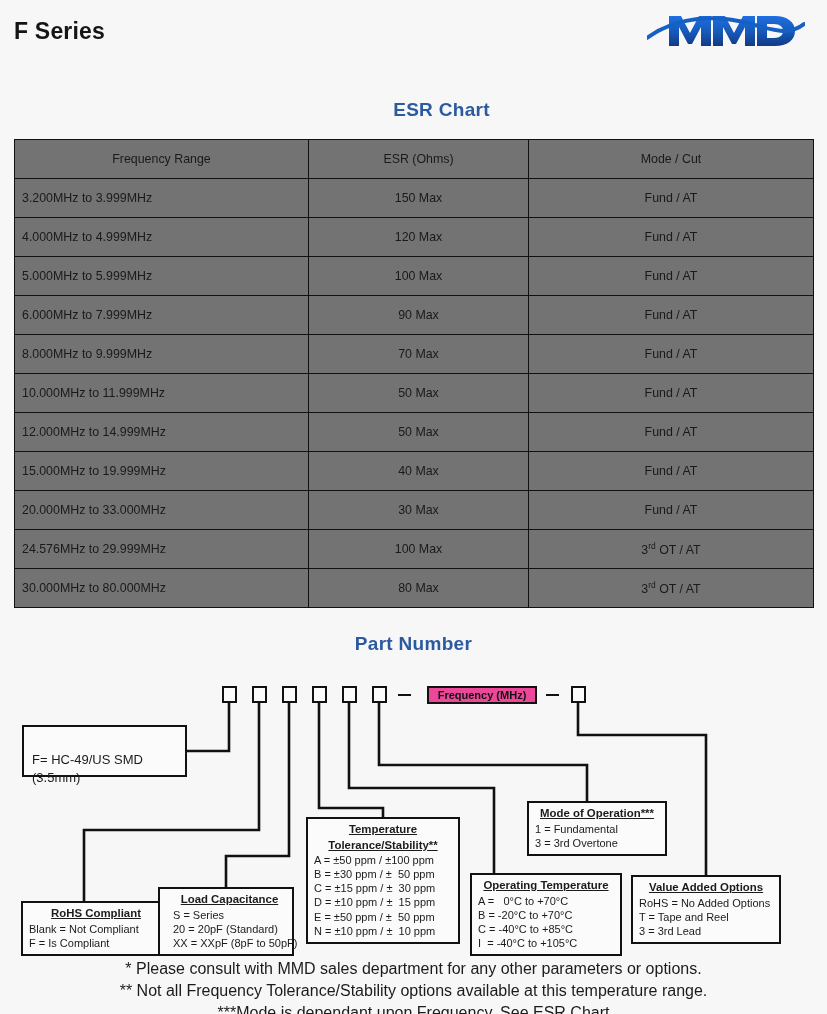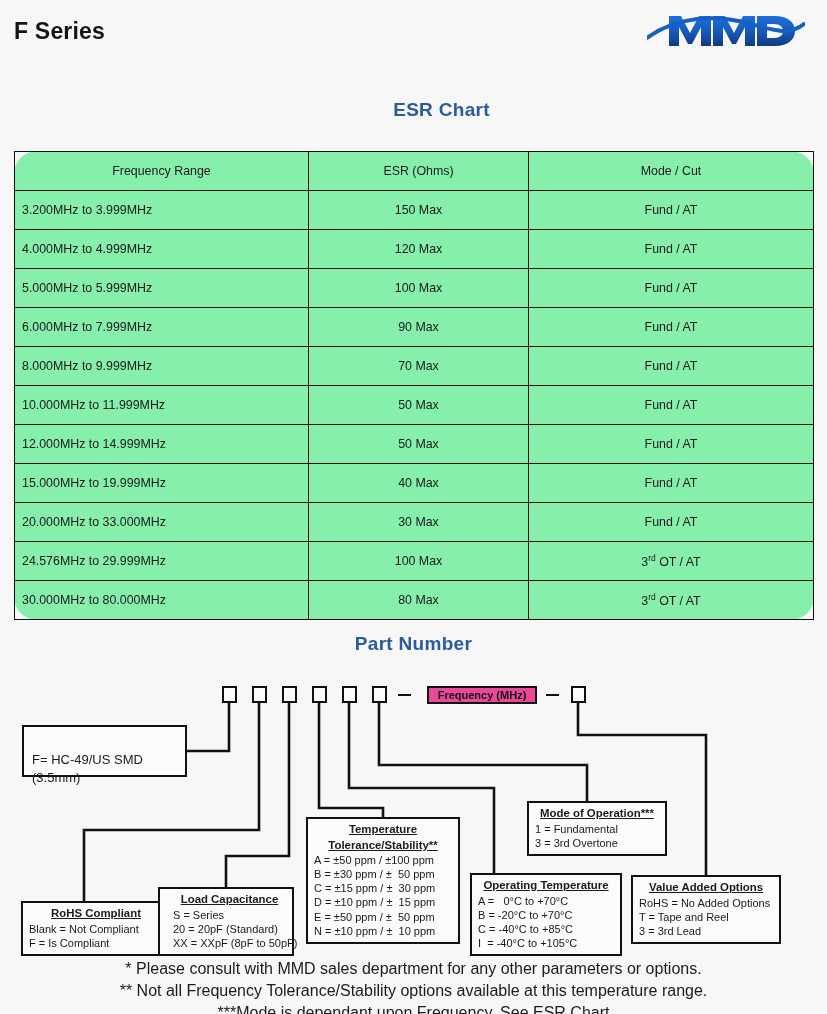--- a/index.html
+++ b/index.html
@@ -44,26 +44,25 @@
     color: #2c5aa0;
     letter-spacing: 0.3px;
   }
   #esr-heading { top: 99px; margin-left: 28px; }
   #pn-heading  { top: 633px; }
 
   
   #esr-table {
     position: absolute;
     left: 14px;
-    top: 151px;
+    top: 139px;
     width: 799px;
     border-collapse: collapse;
-    background: #86efac;
+    background: #737373;
     table-layout: fixed;
-    border-radius: 23px;
   }
   #esr-table td, #esr-table th {
     border: 1.3px solid #111;
     font-size: 12.4px;
     font-weight: normal;
     color: #1a1a1a;
     height: 38px;
     padding: 0 8px;
   }
   #esr-table thead th { height: 38px; text-align: center; }

